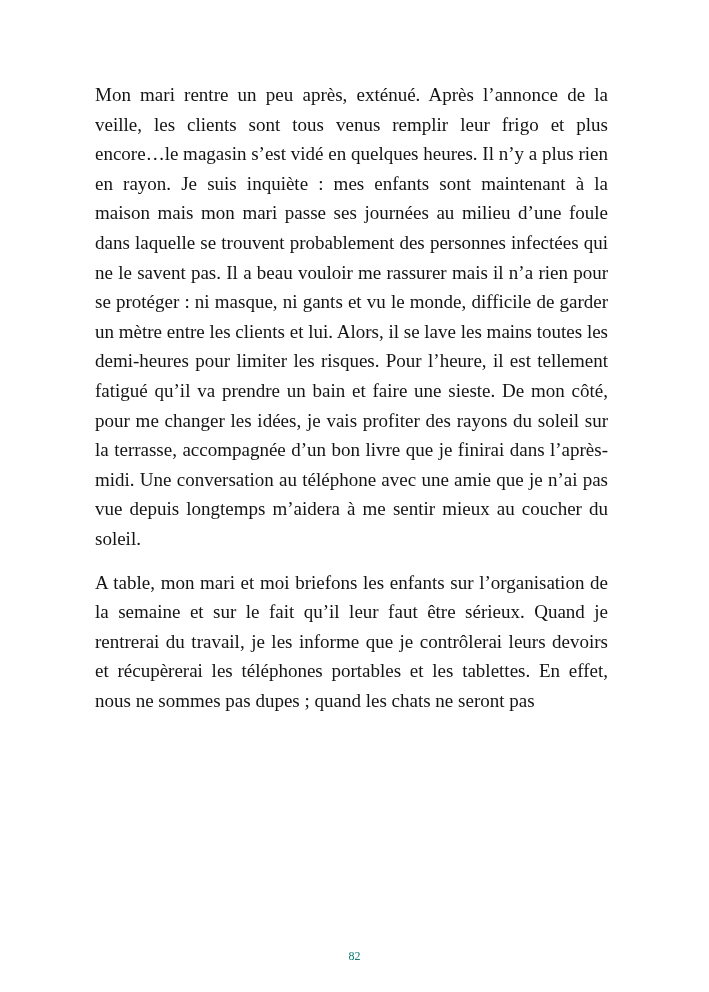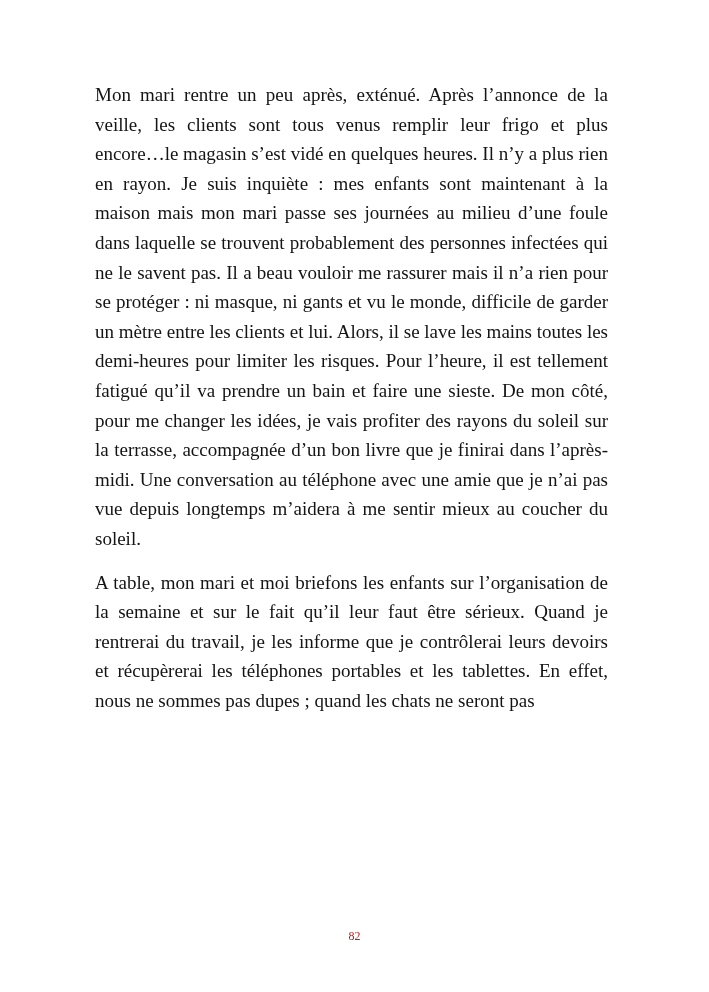--- a/index.html
+++ b/index.html
@@ -24,26 +24,26 @@
   }
   .text-block p {
     margin: 0 0 14px 0;
     font-size: 19px;
     line-height: 29.6px;
     text-align: justify;
     text-justify: inter-word;
   }
   .page-number {
     position: absolute;
-    bottom: 48px;
+    bottom: 28px;
     left: 0;
     right: 0;
     text-align: center;
     font-size: 12px;
-    color: #b91c1c;
+    color: #0f766e;
   }
 </style>
 </head>
 <body>
 
 <main class="text-block">
   <p>Mon mari rentre un peu après, exténué. Après l’annonce de la veille, les clients sont tous venus remplir leur frigo et plus encore…le magasin s’est vidé en quelques heures. Il n’y a plus rien en rayon. Je suis inquiète : mes enfants sont maintenant à la maison mais mon mari passe ses journées au milieu d’une foule dans laquelle se trouvent probablement des personnes infectées qui ne le savent pas. Il a beau vouloir me rassurer mais il n’a rien pour se protéger : ni masque, ni gants et vu le monde, difficile de garder un mètre entre les clients et lui. Alors, il se lave les mains toutes les demi-heures pour limiter les risques. Pour l’heure, il est tellement fatigué qu’il va prendre un bain et faire une sieste. De mon côté, pour me changer les idées, je vais profiter des rayons du soleil sur la terrasse, accompagnée d’un bon livre que je finirai dans l’après-midi. Une conversation au téléphone avec une amie que je n’ai pas vue depuis longtemps m’aidera à me sentir mieux au coucher du soleil.</p>
   <p>A table, mon mari et moi briefons les enfants sur l’organisation de la semaine et sur le fait qu’il leur faut être sérieux. Quand je rentrerai du travail, je les informe que je contrôlerai leurs devoirs et récupèrerai les téléphones portables et les tablettes. En effet, nous ne sommes pas dupes ; quand les chats ne seront pas</p>
 </main>
 

